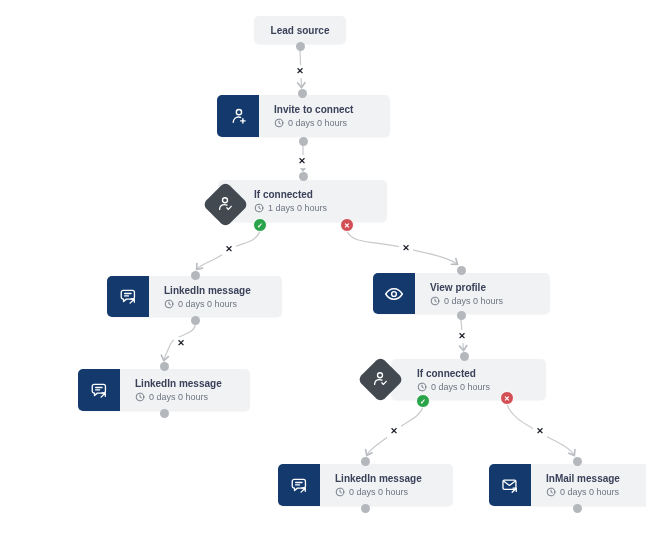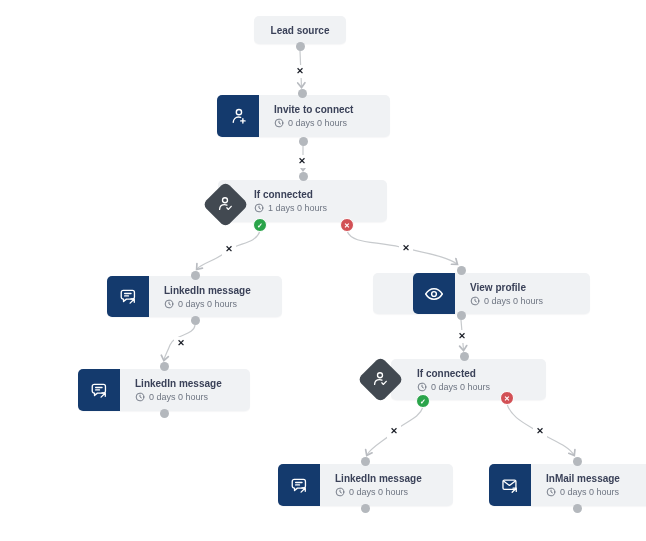--- a/index.html
+++ b/index.html
@@ -28,21 +28,21 @@
   .title  { font-size:10px; font-weight:700; color:#3a4158; white-space:nowrap; }
   .duration { display:flex; align-items:center; gap:4px; font-size:9px; color:#6e7582; white-space:nowrap; }
   .clock { flex:none; }
 
   .n-lead   { left:214px; top:16px;  width:92px;  height:28px; align-items:center; justify-content:center; }
   .n-lead .title { font-weight:700; }
   .n-invite { left:177px; top:95px;  width:173px; height:42px; }
   .n-if1    { left:178px; top:180px; width:169px; height:42px; }
   .n-lk1    { left:67px;  top:276px; width:175px; height:41px; }
   .n-lk2    { left:38px;  top:369px; width:172px; height:42px; }
-  .n-view   { left:333px; top:273px; width:177px; height:41px;padding-left:40px; }
+  .n-view   { left:333px; top:273px; width:177px; height:41px; }
   .n-if2    { left:351px; top:359px; width:155px; height:41px; }
   .n-lk3    { left:238px; top:464px; width:175px; height:42px; }
   .n-inmail { left:449px; top:464px; width:169px; height:42px; }
 
   
   .cond .nbody { padding-left:0; }
   .n-if1 .nbody { margin-left:36px; }
   .n-if2 .nbody { margin-left:26px; }
   .diamond {
     position:absolute; width:33px; height:33px; background:#424951;

